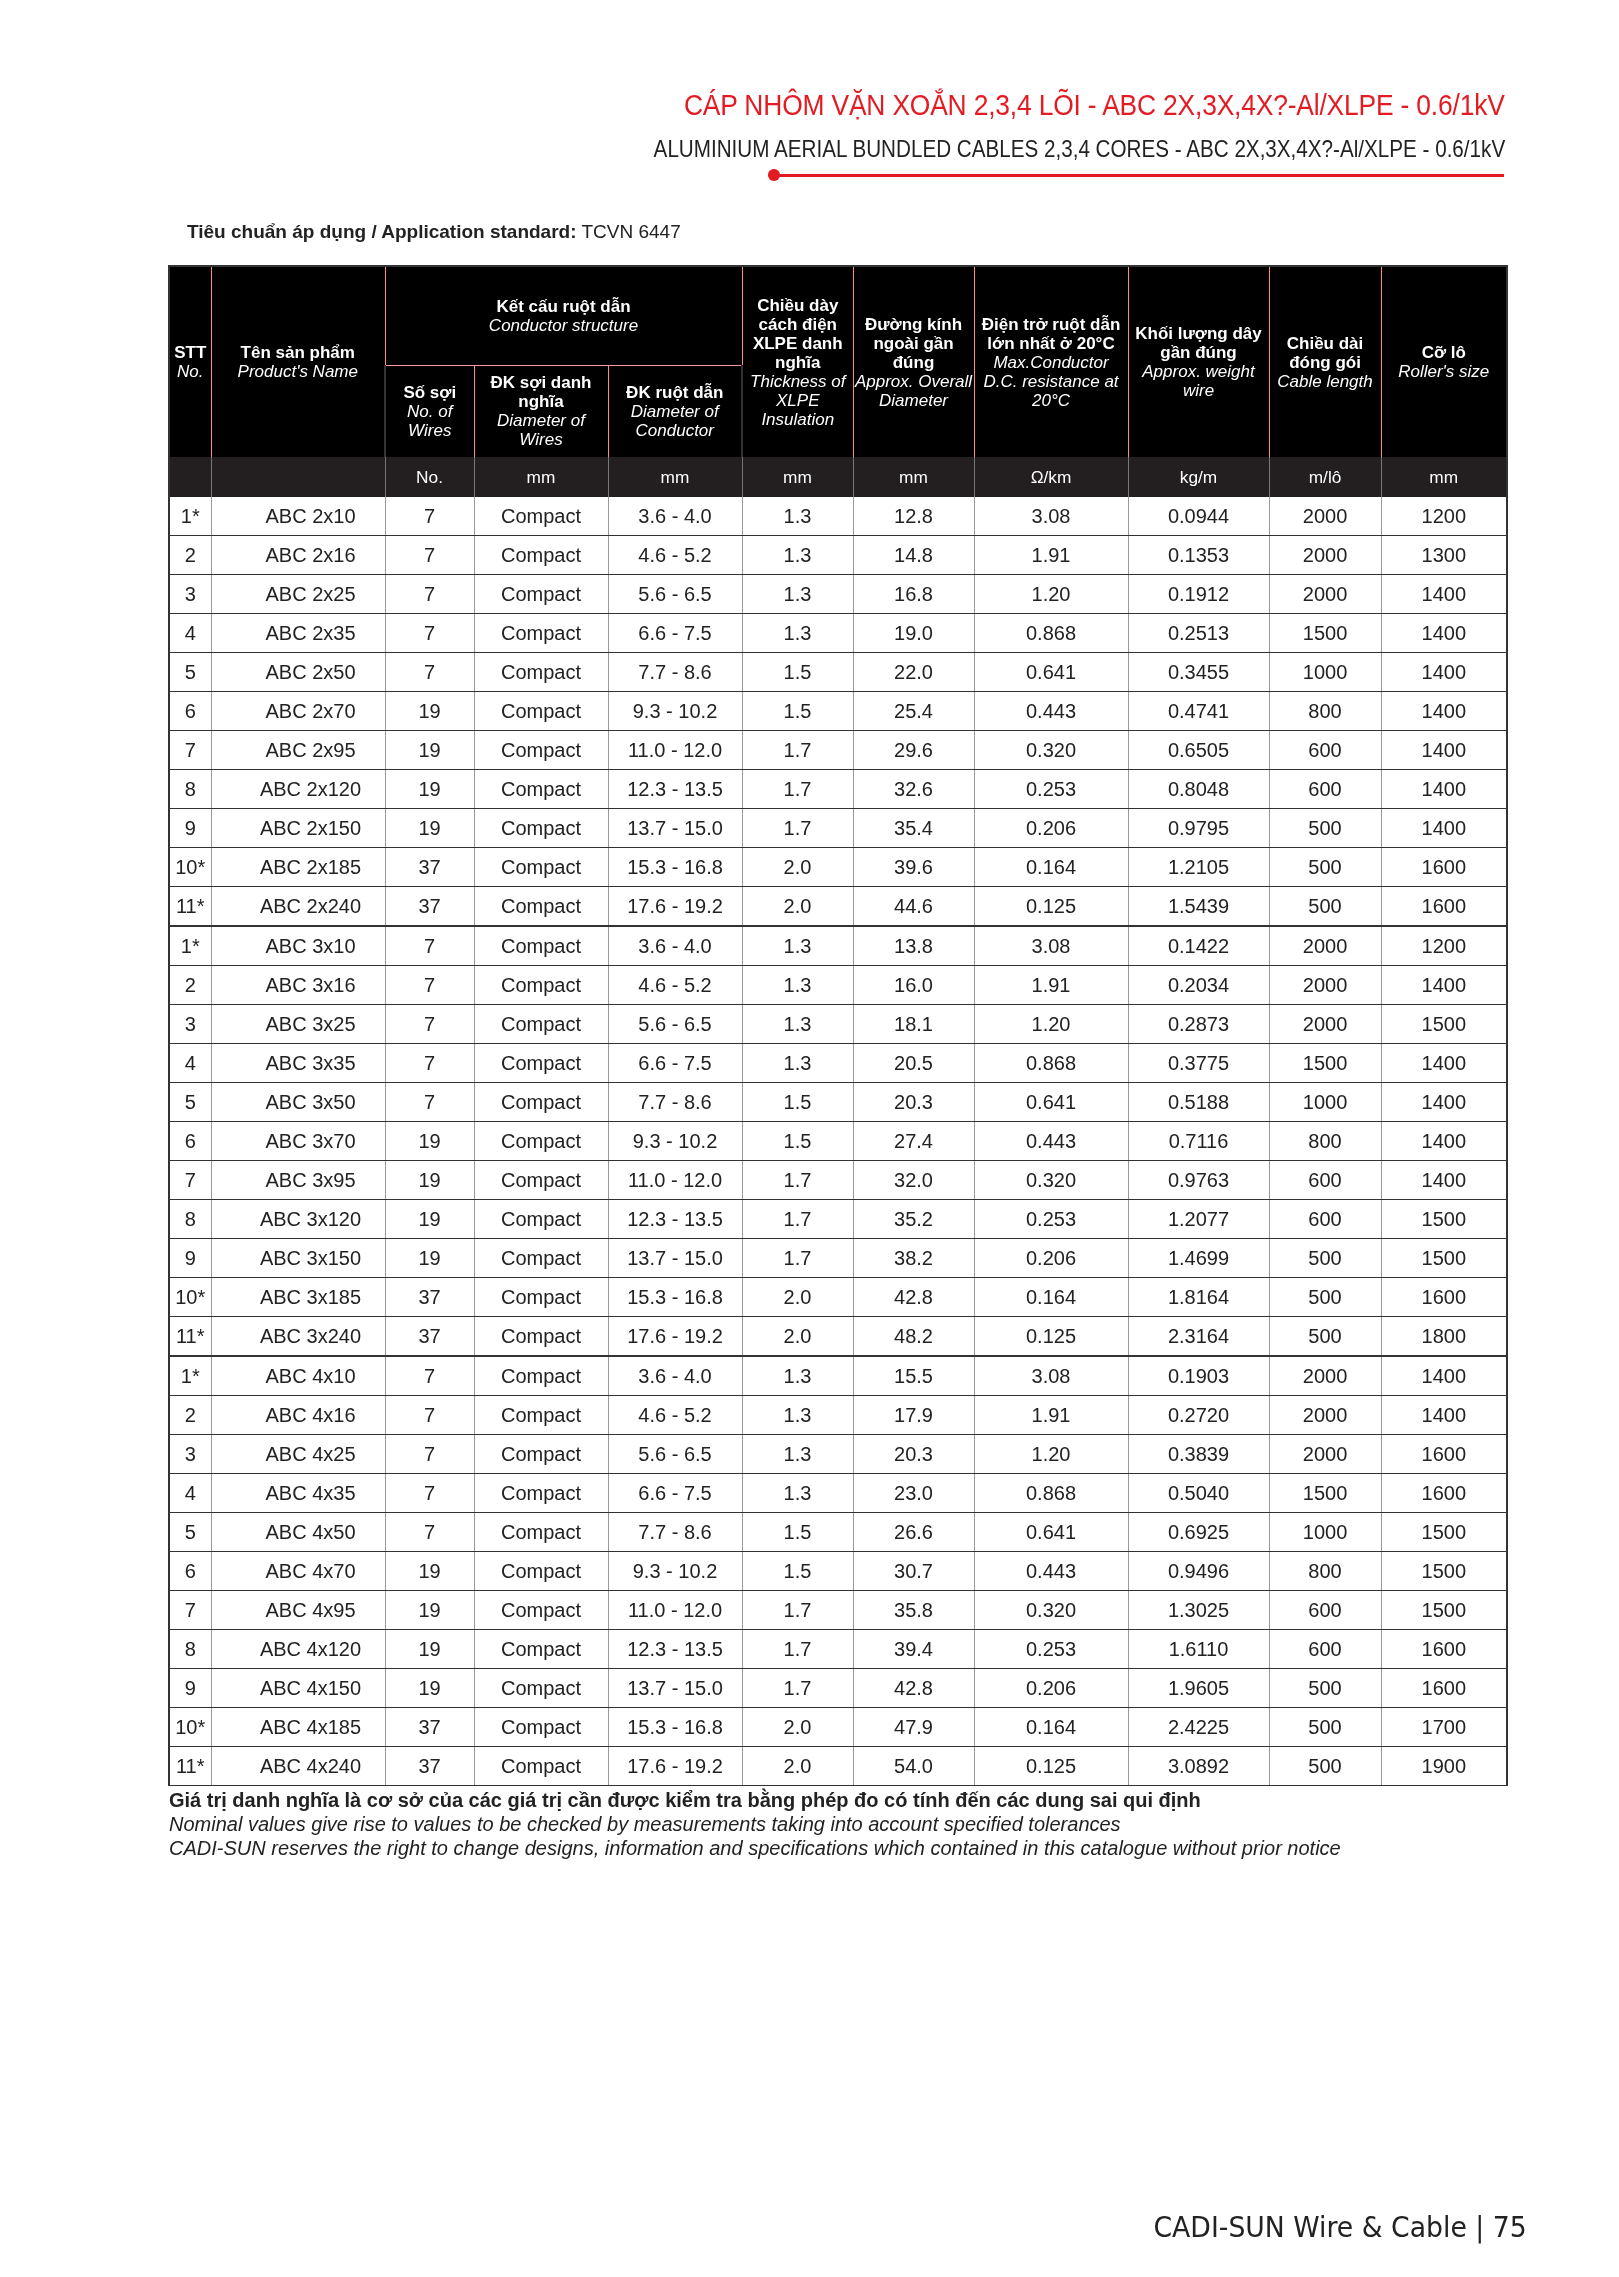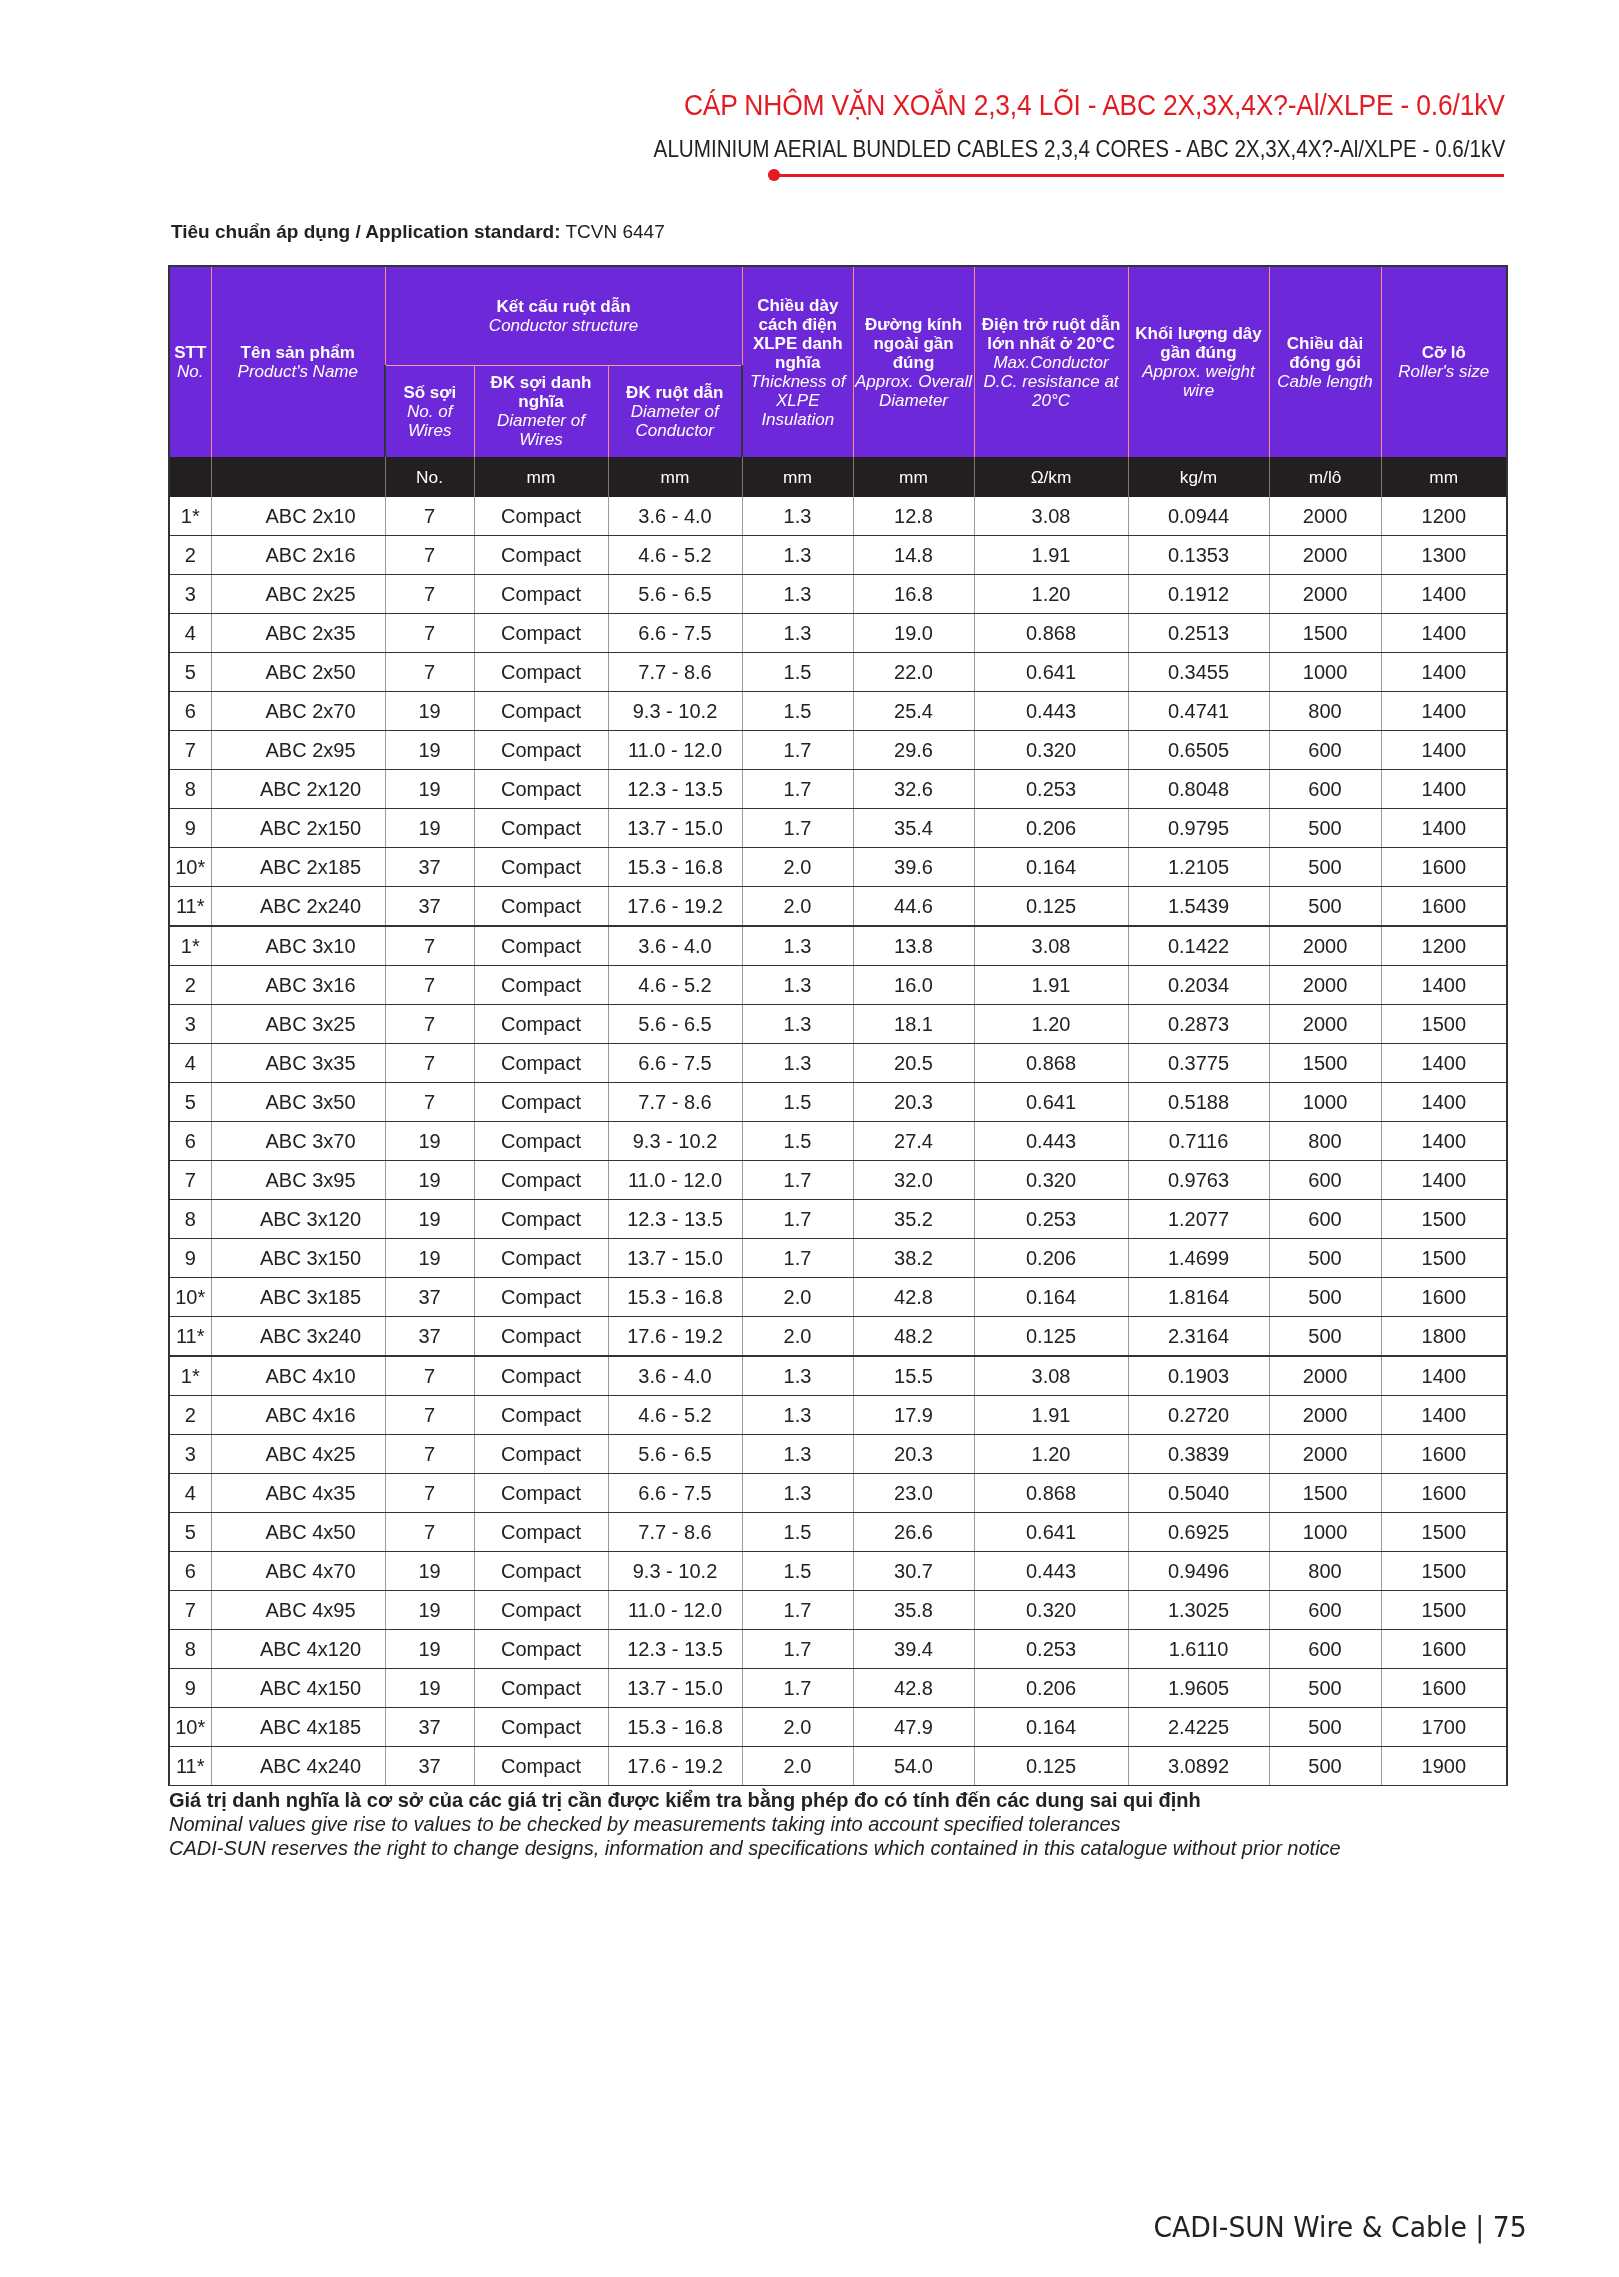--- a/index.html
+++ b/index.html
@@ -2,24 +2,24 @@
 <html><head>
 <meta charset="utf-8">
 <style>
   html, body { margin:0; padding:0; background:#ffffff; }
   body { width:1620px; height:2278px; position:relative; font-family:"Liberation Sans", sans-serif; color:#222; overflow:hidden; }
   .title-vn { position:absolute; right:115px; top:88px; font-family:"Liberation Sans", sans-serif; font-size:30px; color:#e31b23; letter-spacing:-0.2px; transform:scaleX(0.88); transform-origin:right center; white-space:nowrap; }
   .title-en { position:absolute; right:115px; top:135px; font-family:"Liberation Sans", sans-serif; font-size:24px; color:#222; transform:scaleX(0.86); transform-origin:right center; white-space:nowrap; }
   .title-rule { position:absolute; left:772px; top:174px; width:732px; height:2.9px; background:#e31b23; }
   .title-rule-dot { position:absolute; left:768px; top:169px; width:11.5px; height:11.5px; border-radius:50%; background:#e31b23; }
   .standard { position:absolute; left:171px; top:221px; font-size:19px; color:#222; }
-  .standard b { font-weight:bold; }
+  .standard b { font-weight:bold;margin-left:16px; }
   table.spec { position:absolute; left:168px; top:265px; border-collapse:collapse; width:1338px; table-layout:fixed; }
   table.spec td, table.spec th { padding:0; text-align:center; vertical-align:middle; }
-  thead th { background:#6d28d9; color:#fff; font-size:17px; line-height:19px; border-left:1px solid #ff8a8a; font-weight:normal; }
+  thead th { background:#000000; color:#fff; font-size:17px; line-height:19px; border-left:1px solid #ff8a8a; font-weight:normal; }
   thead th b { font-weight:bold; display:block; }
   thead th i { font-style:italic; display:block; }
   thead tr.h1 th { border-top:2.9px solid #333; }
   thead tr.units td { background:#231f20; color:#fff; font-size:17.3px; height:40px; border-left:1px solid #777; }
   tbody td { height:38px; font-size:20px; color:#222; border-left:1px solid #9a9a9a; border-bottom:1.9px solid #333; }
   tbody td:first-child { border-left:2.9px solid #333; }
   tbody td:last-child { border-right:2.9px solid #333; }
   tbody td.name { text-align:center; padding-left:25px; }
   thead th:first-child, thead tr.units td:first-child { border-left:2.9px solid #333; }
   thead th:last-child, thead tr.units td:last-child { border-right:2.9px solid #333; }

